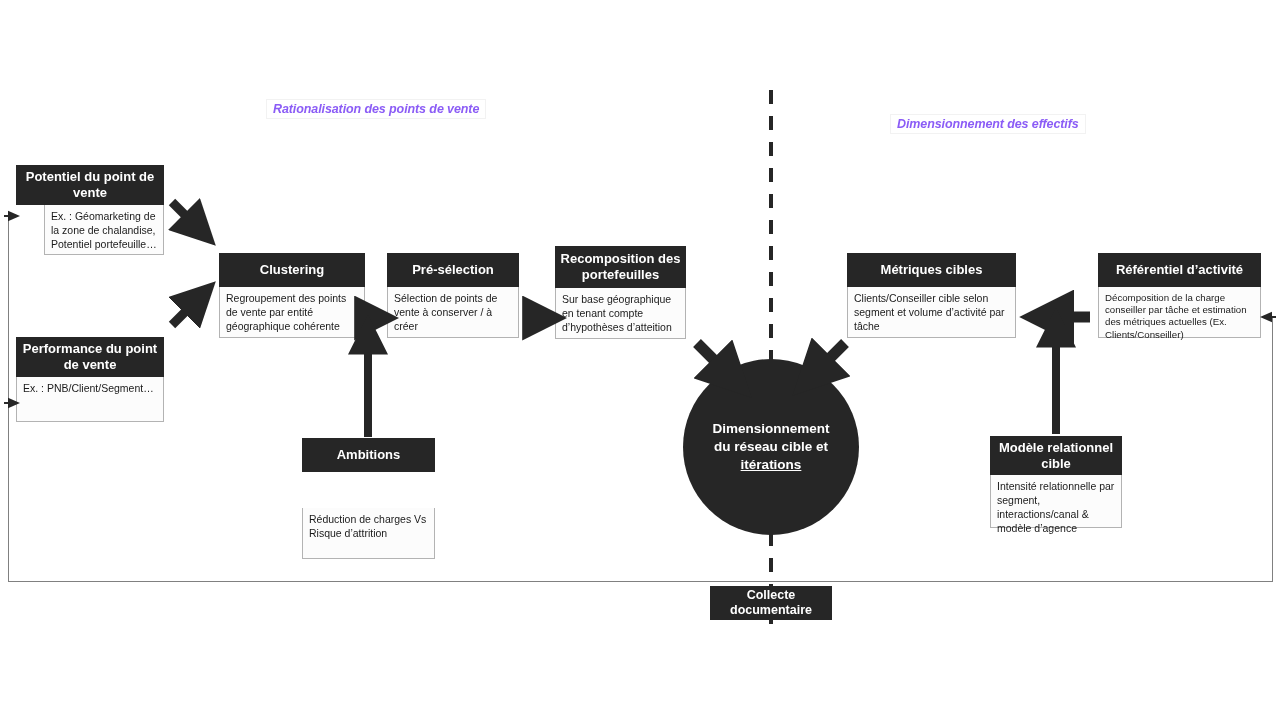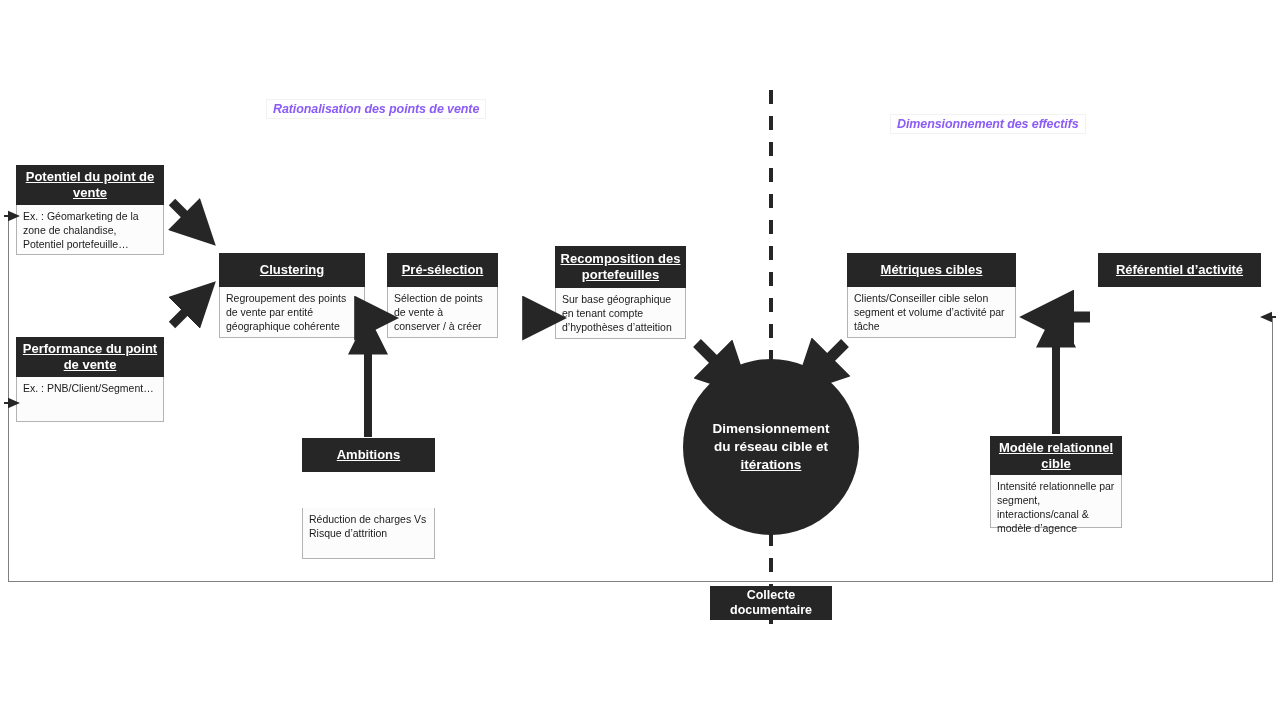--- a/index.html
+++ b/index.html
@@ -38,21 +38,20 @@
     color: #ffffff;
     font-weight: bold;
     font-size: 13px;
     text-align: center;
     display: flex;
     align-items: center;
     justify-content: center;
     line-height: 1.2;
     box-sizing: border-box;
     padding: 17px 4px;
-    text-decoration: underline;
   }
   .node-body {
     background: #fcfcfc;
     border: 1px solid #b3b3b3;
     border-top: none;
     color: #1a1a1a;
     font-size: 10.5px;
     line-height: 1.32;
     box-sizing: border-box;
     padding: 5px 6px;
@@ -124,34 +123,34 @@
   <div class="divider" style="left:769px; top:90px; height:545px;"></div>
 
   <div class="vline" style="left:8px; top:214px; height:368px;"></div>
   <div class="hline" style="left:8px; top:581px; width:765px;"></div>
 
   <div class="vline" style="left:1272px; top:316px; height:266px;"></div>
   <div class="hline" style="left:769px; top:581px; width:504px;"></div>
 
   <div class="node" style="left:16px; top:165px; width:148px;">
     <div class="node-head" style="height:40px;">Potentiel du point de vente</div>
-    <div class="node-body" style="height:50px;">Ex. : Géomarketing de la zone de chalandise, Potentiel portefeuille…</div>
+    <div class="node-body" style="height:50px;margin-left:28px;">Ex. : Géomarketing de la zone de chalandise, Potentiel portefeuille…</div>
   </div>
 
   <div class="node" style="left:16px; top:337px; width:148px;">
     <div class="node-head" style="height:40px;">Performance du point de vente</div>
     <div class="node-body" style="height:45px;">Ex. : PNB/Client/Segment…</div>
   </div>
 
   <div class="node" style="left:219px; top:253px; width:146px;">
     <div class="node-head" style="height:34px;">Clustering</div>
     <div class="node-body" style="height:51px;">Regroupement des points de vente par entité géographique cohérente</div>
   </div>
 
-  <div class="node" style="left:387px; top:253px; width:111px;">
+  <div class="node" style="left:387px; top:253px; width:132px;">
     <div class="node-head" style="height:34px;">Pré-sélection</div>
     <div class="node-body" style="height:51px;">Sélection de points de vente à conserver / à créer</div>
   </div>
 
   <div class="node" style="left:555px; top:246px; width:131px;">
     <div class="node-head" style="height:42px;">Recomposition des portefeuilles</div>
     <div class="node-body" style="height:51px;">Sur base géographique en tenant compte d’hypothèses d’atteition</div>
   </div>
 
   <div class="node" style="left:302px; top:438px; width:133px;">
@@ -159,20 +158,21 @@
     <div class="node-body" style="height:51px;margin-top:36px;">Réduction de charges Vs Risque d’attrition</div>
   </div>
 
   <div class="node" style="left:847px; top:253px; width:169px;">
     <div class="node-head" style="height:34px;">Métriques cibles</div>
     <div class="node-body" style="height:51px;">Clients/Conseiller cible selon segment et volume d’activité par tâche</div>
   </div>
 
   <div class="node" style="left:1098px; top:253px; width:163px;">
     <div class="node-head" style="height:34px;">Référentiel d’activité</div>
+    <div class="node-body" style="height:51px; font-size:9.7px; line-height:1.26;">Décomposition de la charge conseiller par tâche et estimation des métriques actuelles (Ex. Clients/Conseiller)</div>
   </div>
 
   <div class="node" style="left:990px; top:436px; width:132px;">
     <div class="node-head" style="height:39px;">Modèle relationnel cible</div>
     <div class="node-body" style="height:53px;">Intensité relationnelle par segment, interactions/canal &amp; modèle d’agence</div>
   </div>
 
   <div class="hub" style="left:683px; top:359px; width:176px; height:176px;">
     <div>
       <span>Dimensionnement</span><br>

